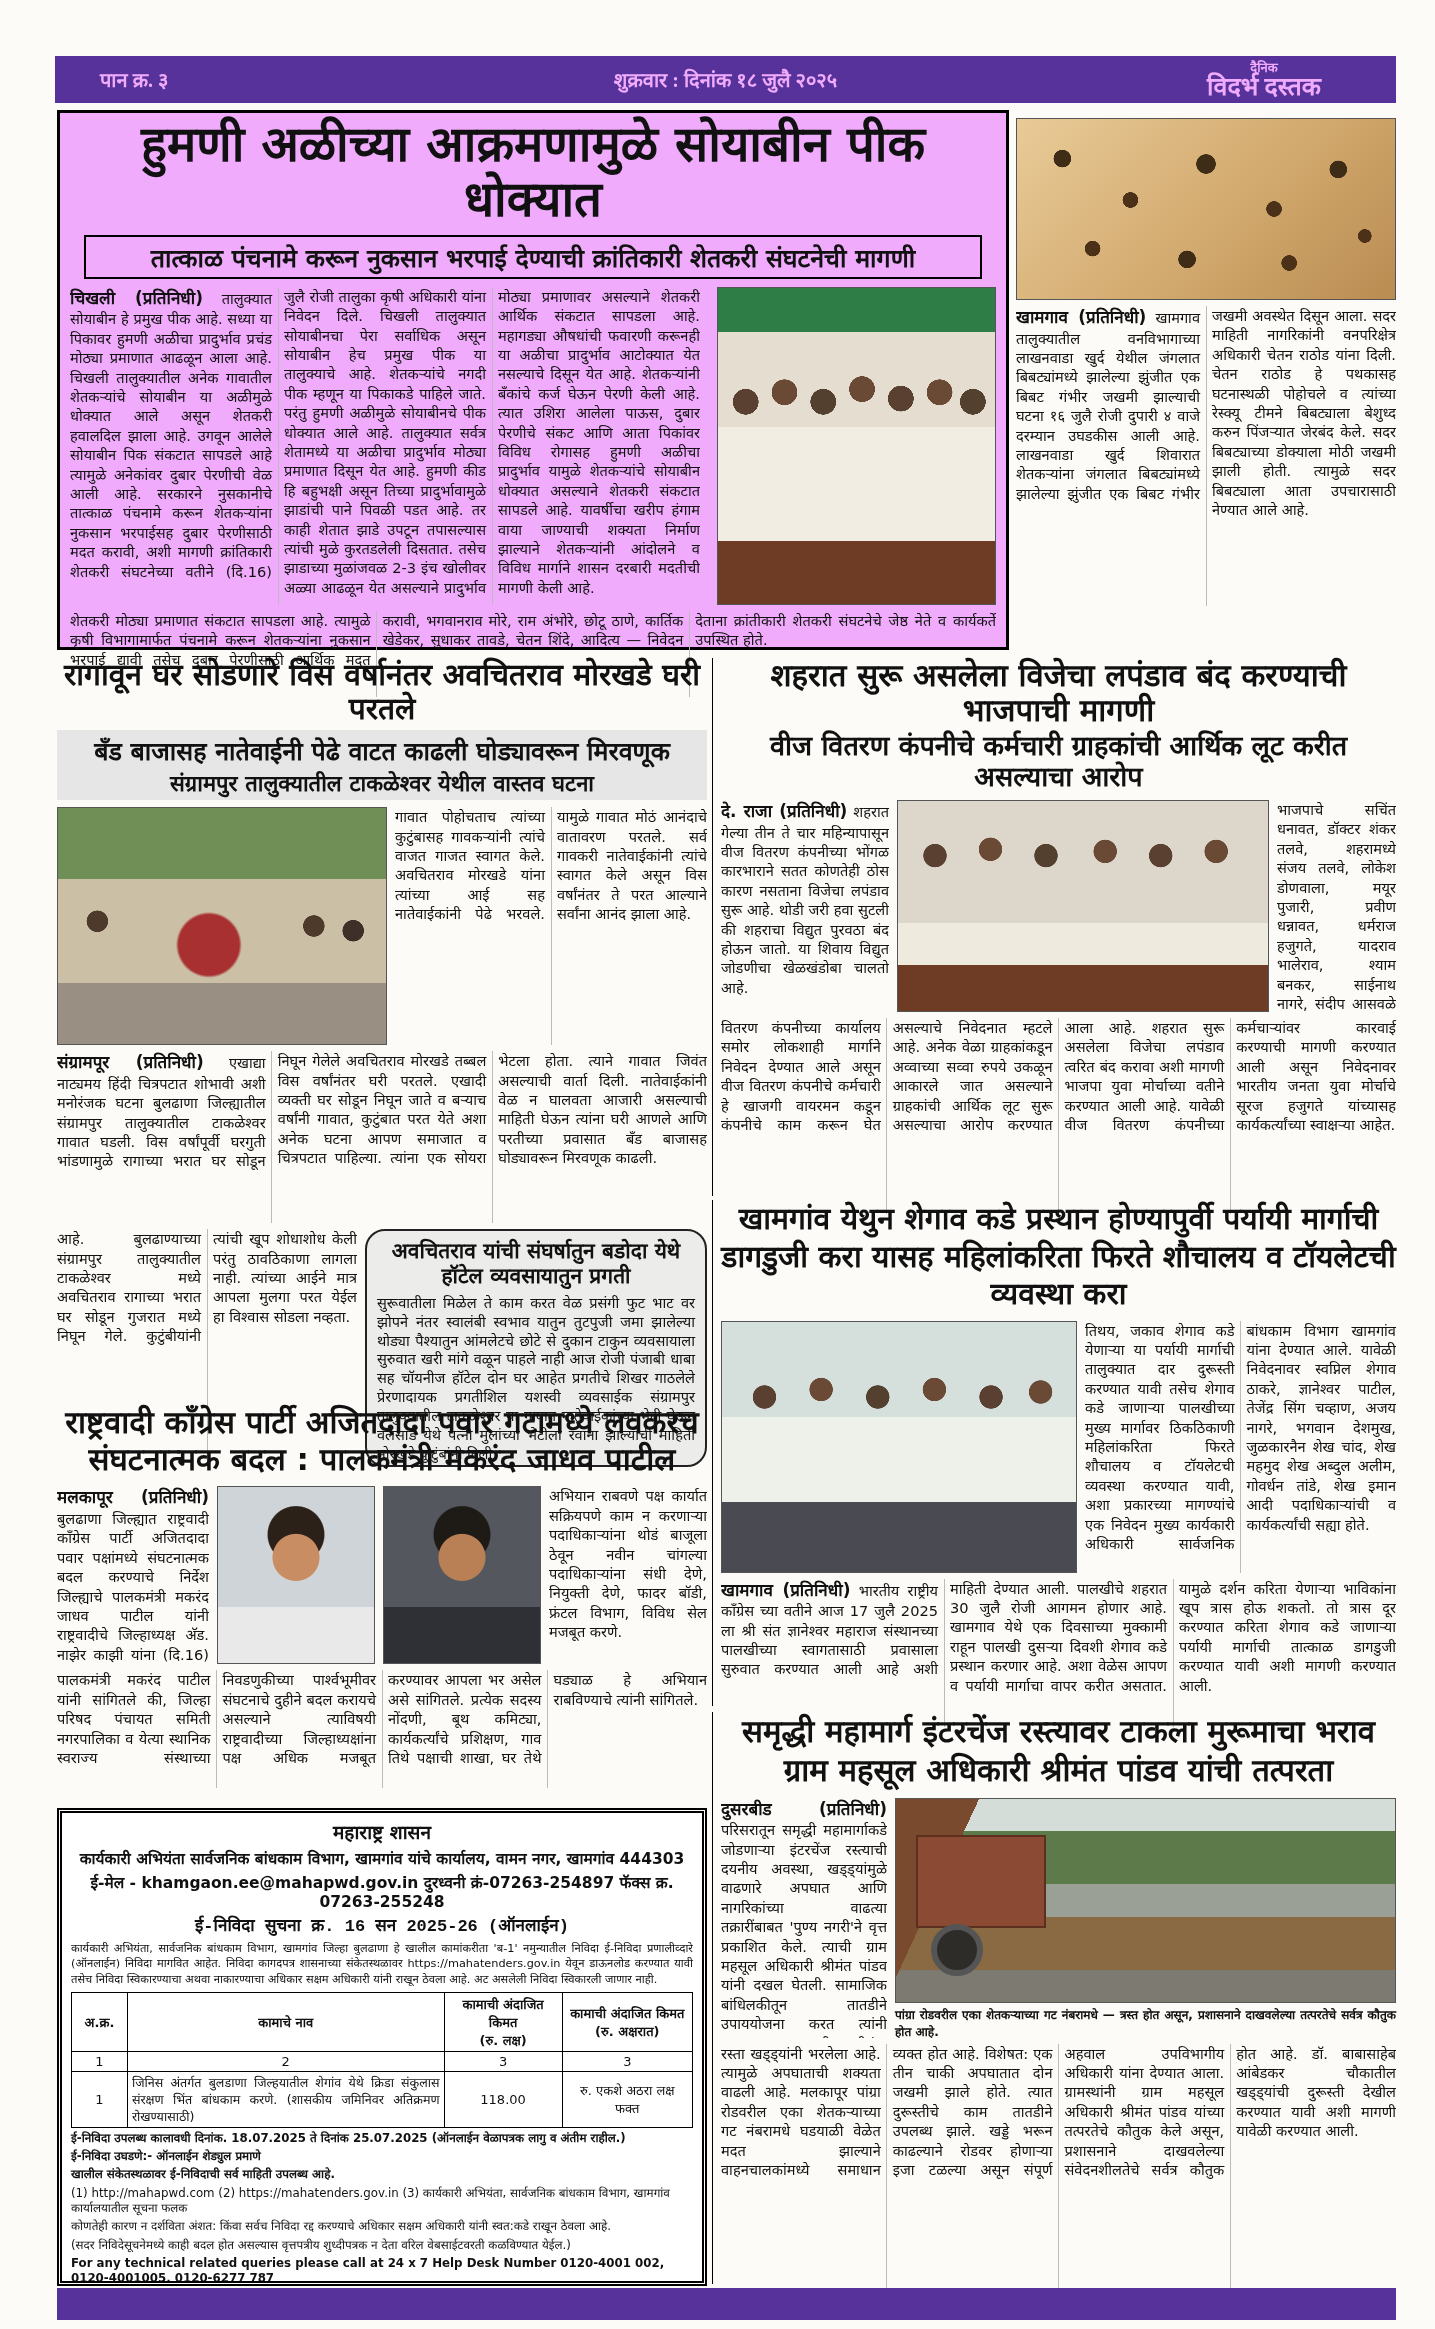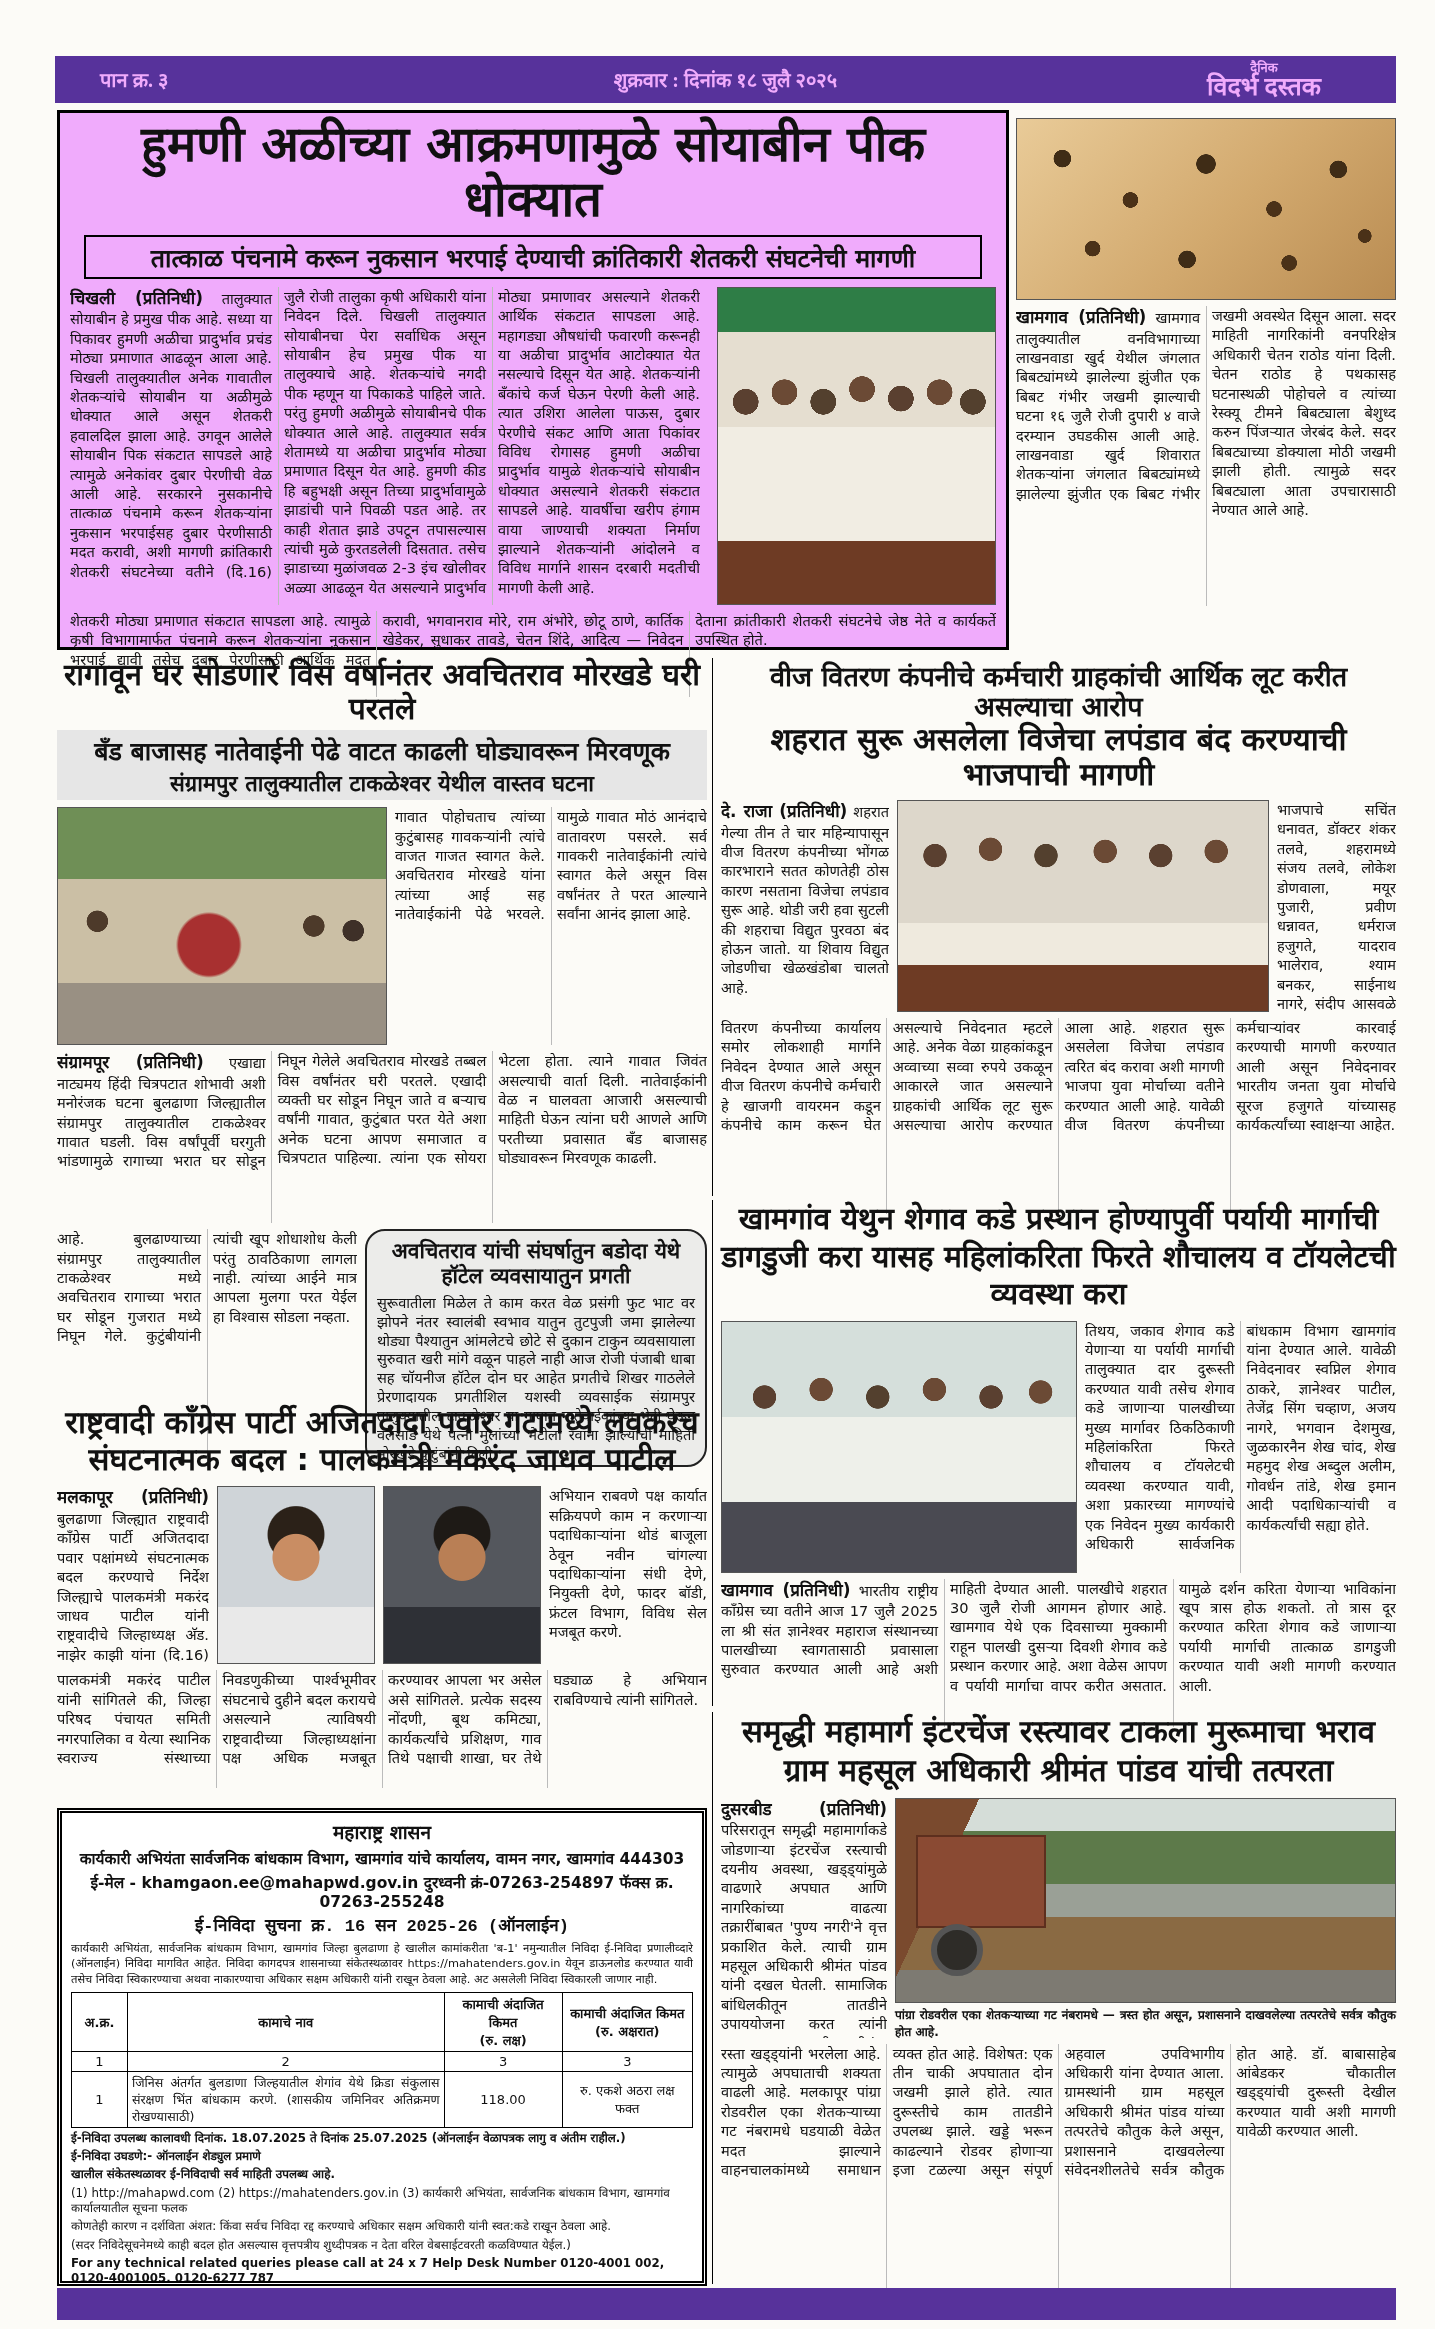--- a/index.html
+++ b/index.html
@@ -201,38 +201,38 @@
   </div>
 
   <div class="abs mor">
     <div class="hl hl-mor">रागावून घर सोडणारे विस वर्षानंतर अवचितराव मोरखडे घरी परतले</div>
     <div class="gsub">
       <div class="g1">बँड बाजासह नातेवाईनी पेढे वाटत काढली घोड्यावरून मिरवणूक</div>
       <div class="g2">संग्रामपुर तालुक्यातील टाकळेश्वर येथील वास्तव घटना</div>
     </div>
     <div class="m-row1">
       <div class="photo m-photo"></div>
-      <div class="m-side body-text cols2">गावात पोहोचताच त्यांच्या कुटुंबासह गावकऱ्यांनी त्यांचे वाजत गाजत स्वागत केले. अवचितराव मोरखडे यांना त्यांच्या आई सह नातेवाईकांनी पेढे भरवले. यामुळे गावात मोठं आनंदाचे वातावरण पसरले. सर्व गावकरी नातेवाईकांनी त्यांचे स्वागत केले असून विस वर्षांनंतर ते परत आल्याने सर्वांना आनंद झाला आहे.</div>
+      <div class="m-side body-text cols2">गावात पोहोचताच त्यांच्या कुटुंबासह गावकऱ्यांनी त्यांचे वाजत गाजत स्वागत केले. अवचितराव मोरखडे यांना त्यांच्या आई सह नातेवाईकांनी पेढे भरवले. यामुळे गावात मोठं आनंदाचे वातावरण परतले. सर्व गावकरी नातेवाईकांनी त्यांचे स्वागत केले असून विस वर्षांनंतर ते परत आल्याने सर्वांना आनंद झाला आहे.</div>
     </div>
     <div class="m-row2 body-text cols3">
       <span class="byline">संग्रामपूर (प्रतिनिधी)</span>
       <span>एखाद्या नाट्यमय हिंदी चित्रपटात शोभावी अशी मनोरंजक घटना बुलढाणा जिल्ह्यातील संग्रामपुर तालुक्यातील टाकळेश्वर गावात घडली. विस वर्षांपूर्वी घरगुती भांडणामुळे रागाच्या भरात घर सोडून निघून गेलेले अवचितराव मोरखडे तब्बल विस वर्षांनंतर घरी परतले. एखादी व्यक्ती घर सोडून निघून जाते व बऱ्याच वर्षांनी गावात, कुटुंबात परत येते अशा अनेक घटना आपण समाजात व चित्रपटात पाहिल्या. त्यांना एक सोयरा भेटला होता. त्याने गावात जिवंत असल्याची वार्ता दिली. नातेवाईकांनी वेळ न घालवता आजारी असल्याची माहिती घेऊन त्यांना घरी आणले आणि परतीच्या प्रवासात बँड बाजासह घोड्यावरून मिरवणूक काढली.</span>
     </div>
     <div class="m-row3">
       <div class="m-left2 body-text cols2">आहे. बुलढाण्याच्या संग्रामपुर तालुक्यातील टाकळेश्वर मध्ये अवचितराव रागाच्या भरात घर सोडून गुजरात मध्ये निघून गेले. कुटुंबीयांनी त्यांची खूप शोधाशोध केली परंतु ठावठिकाणा लागला नाही. त्यांच्या आईने मात्र आपला मुलगा परत येईल हा विश्वास सोडला नव्हता.</div>
       <div class="m-box">
         <div class="m-box-title">अवचितराव यांची संघर्षातुन बडोदा येथे हॉटेल व्यवसायातुन प्रगती</div>
         <div class="m-box-body">सुरूवातीला मिळेल ते काम करत वेळ प्रसंगी फुट भाट वर झोपने नंतर स्वालंबी स्वभाव यातुन तुटपुजी जमा झालेल्या थोड्या पैश्यातुन आंमलेटचे छोटे से दुकान टाकुन व्यवसायाला सुरुवात खरी मांगे वळून पाहले नाही आज रोजी पंजाबी धाबा सह चॉयनीज हॉटेल दोन घर आहेत प्रगतीचे शिखर गाठलेले प्रेरणादायक प्रगतीशिल यशस्वी व्यवसाईक संग्रामपुर तालुक्यातील टाकळेश्वर या गावात नातेवाईकांच्या भेटी घेऊन वलसाड येथे पत्नी मुलांच्या भेटीला रवाना झाल्याची माहिती मोरखडे कुटुंबांनी दिली</div>
       </div>
     </div>
   </div>
 
   <div class="abs pow">
+    <div class="hl hl-pow1">शहरात सुरू असलेला विजेचा लपंडाव बंद करण्याची भाजपाची मागणी</div>
     <div class="hl hl-pow2">वीज वितरण कंपनीचे कर्मचारी ग्राहकांची आर्थिक लूट करीत असल्याचा आरोप</div>
-    <div class="hl hl-pow1">शहरात सुरू असलेला विजेचा लपंडाव बंद करण्याची भाजपाची मागणी</div>
     <div class="p-row1">
       <div class="p-colL body-text">
         <span class="byline">दे. राजा (प्रतिनिधी)</span>
         <span>शहरात गेल्या तीन ते चार महिन्यापासून वीज वितरण कंपनीच्या भोंगळ कारभाराने सतत कोणतेही ठोस कारण नसताना विजेचा लपंडाव सुरू आहे. थोडी जरी हवा सुटली की शहराचा विद्युत पुरवठा बंद होऊन जातो. या शिवाय विद्युत जोडणीचा खेळखंडोबा चालतो आहे.</span>
       </div>
       <div class="photo p-photo"></div>
       <div class="p-colR body-text">भाजपाचे सचिंत धनावत, डॉक्टर शंकर तलवे, शहरामध्ये संजय तलवे, लोकेश डोणवाला, मयूर पुजारी, प्रवीण धन्नावत, धर्मराज हजुगते, यादराव भालेराव, श्याम बनकर, साईनाथ नागरे, संदीप आसवळे आदी पदाधिकारी व कार्यकर्त्यांच्या स्वाक्षरी आहेत.</div>
     </div>
     <div class="p-row2 body-text cols4">वितरण कंपनीच्या कार्यालय समोर लोकशाही मार्गाने निवेदन देण्यात आले असून वीज वितरण कंपनीचे कर्मचारी हे खाजगी वायरमन कडून कंपनीचे काम करून घेत असल्याचे निवेदनात म्हटले आहे. अनेक वेळा ग्राहकांकडून अव्वाच्या सव्वा रुपये उकळून आकारले जात असल्याने ग्राहकांची आर्थिक लूट सुरू असल्याचा आरोप करण्यात आला आहे. शहरात सुरू असलेला विजेचा लपंडाव त्वरित बंद करावा अशी मागणी भाजपा युवा मोर्चाच्या वतीने करण्यात आली आहे. यावेळी वीज वितरण कंपनीच्या कर्मचाऱ्यांवर कारवाई करण्याची मागणी करण्यात आली असून निवेदनावर भारतीय जनता युवा मोर्चाचे सूरज हजुगते यांच्यासह कार्यकर्त्यांच्या स्वाक्षऱ्या आहेत.</div>
   </div>

